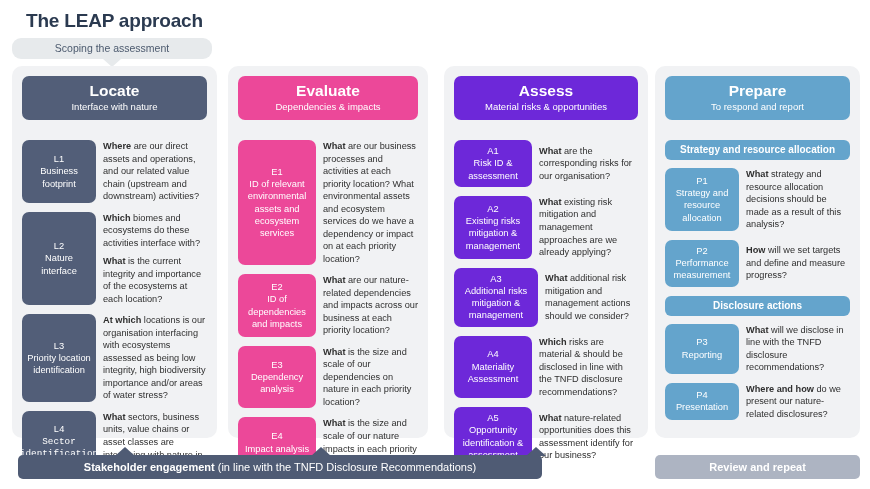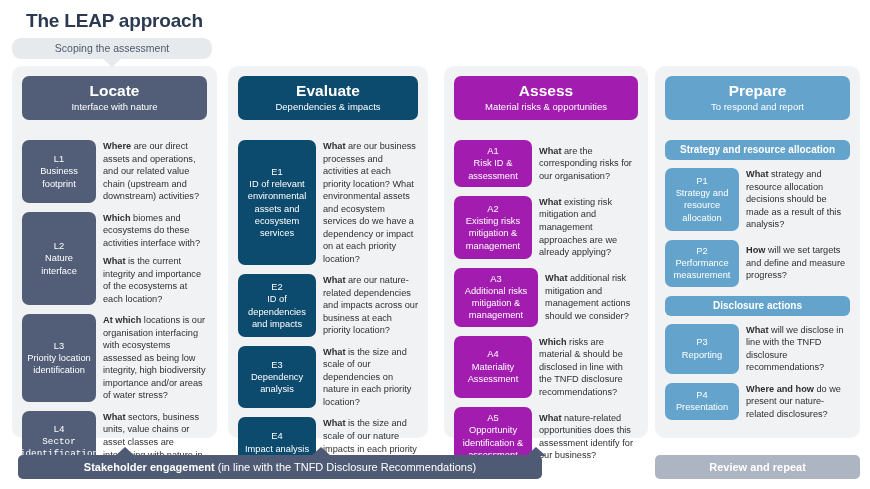--- a/index.html
+++ b/index.html
@@ -122,23 +122,23 @@
     display: flex;
     flex-direction: column;
     justify-content: center;
   }
   .body-text p + p { margin-top: 6px; }
   .body-text b { font-weight: bold; }
 
   
   .t-locate .col-header, .t-locate .chip { background: #525e78; }
   
-  .t-evaluate .col-header, .t-evaluate .chip { background: #0c4a6e; }
-  
-  .t-assess .col-header, .t-assess .chip { background: #a21caf; }
+  .t-evaluate .col-header, .t-evaluate .chip { background: #ec4899; }
+  
+  .t-assess .col-header, .t-assess .chip { background: #6d28d9; }
   
   .t-prepare .col-header, .t-prepare .chip, .t-prepare .sub-header { background: #64a4cc; }
 
   
   .bottom {
     position: absolute;
     left: 0; top: 447px;
     width: 688px; height: 42px;
   }
   .stake-wrap {

